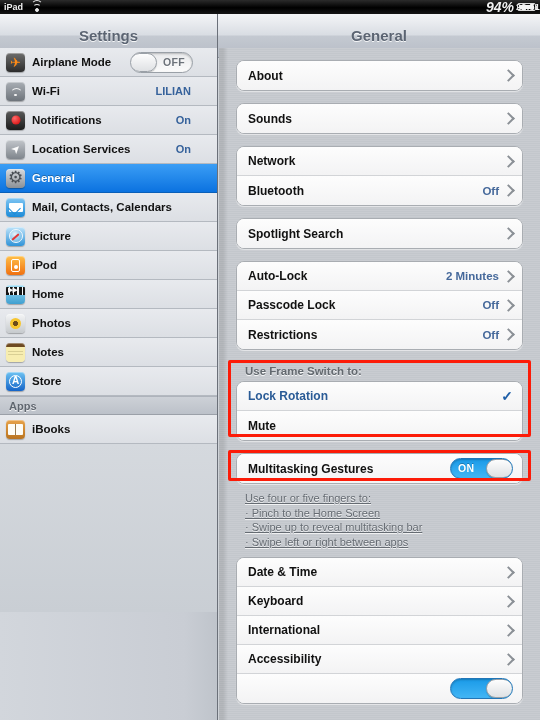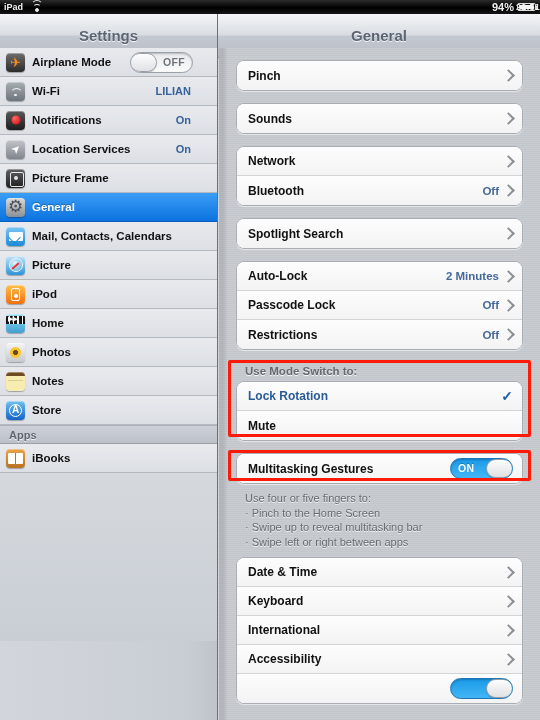--- a/index.html
+++ b/index.html
@@ -21,21 +21,21 @@
     width: 540px; height: 14px;
     background: linear-gradient(to bottom, #2b2b2b 0%, #000 55%, #151515 100%);
     color: #f2f2f2;
     font-size: 9px;
     line-height: 14px;
   }
   .sb-left { position: absolute; left: 4px; top: 0; display: flex; align-items: center; gap: 8px; height: 14px; }
   .sb-center { position: absolute; left: 0; width: 540px; text-align: right; font-weight: bold; letter-spacing: .2px; }
   .sb-right { position: absolute; right: 4px; top: 0; display: flex; align-items: center; gap: 3px; height: 14px; }
   .sb-name { font-weight: bold; font-size: 9px; }
-  .sb-pct { font-weight: bold; font-size: 11px; }
+  .sb-pct { font-weight: bold; font-size: 14px; font-style: italic; }
   .wifi-ico { display: inline-block; width: 11px; height: 9px; position: relative; }
   .wifi-ico i {
     position: absolute; left: 50%; bottom: 0; transform: translateX(-50%);
     border: 1.2px solid #e8e8e8; border-bottom-color: transparent;
     border-left-color: transparent; border-right-color: transparent;
     border-radius: 50%;
   }
   .wifi-ico i:nth-child(1) { width: 10px; height: 10px; bottom: 0px; }
   .wifi-ico i:nth-child(2) { width: 6px;  height: 6px;  bottom: 0px; }
   .wifi-ico i:nth-child(3) { width: 2px;  height: 2px;  bottom: 0px; border-radius: 50%; background: #e8e8e8; border-color: #e8e8e8; }
@@ -316,21 +316,21 @@
     margin-left: auto;
     font-size: 14px; font-weight: bold; color: #1f5fa8;
     line-height: 1;
   }
   .footnote {
     font-size: 11px; color: #656b72; line-height: 14.5px;
     text-shadow: 0 1px 0 rgba(255,255,255,.75);
     padding: 1px 0 8px 9px;
     margin-top: -6px;
   }
-  .footnote div { white-space: nowrap; }
+  .footnote div { white-space: nowrap; text-decoration: underline; }
 
   
   .hl { position: relative; }
   .hl:after {
     content: ""; position: absolute; pointer-events: none;
     border: 3px solid #fc1b08;
     border-radius: 2px;
   }
   #hl-sideswitch:after { left: -8px; right: -8px; top: -2px; bottom: 4px; }
   #hl-multi:after { left: -8px; right: -8px; top: -3px; bottom: 3px; }
@@ -388,24 +388,20 @@
       <span class="sval">On</span>
     </div>
 
     <div class="srow">
       <span class="sicon ic-loc"></span>
       <span class="slabel">Location Services</span>
       <span class="sval">On</span>
     </div>
 
 
-    <div class="srow">
-      <span class="sicon ic-frame"></span>
-      <span class="slabel">Picture Frame</span>
-    </div>
 
     <div class="srow sel">
       <span class="sicon ic-gear"></span>
       <span class="slabel">General</span>
     </div>
 
     <div class="srow">
       <span class="sicon ic-mail"></span>
       <span class="slabel">Mail, Contacts, Calendars</span>
     </div>
@@ -447,21 +443,21 @@
       <span class="slabel">iBooks</span>
     </div>
 
     <div class="sfill" style="height:168px"></div>
   </div>
 
   <div class="pane">
 
     <div class="group">
       <div class="row">
-        <span class="rlabel">Pinch</span>
+        <span class="rlabel">About</span>
         <span class="chev"></span>
       </div>
     </div>
 
     <div class="group">
       <div class="row">
         <span class="rlabel">Sounds</span>
         <span class="chev"></span>
       </div>
     </div>
@@ -497,21 +493,21 @@
         <span class="chev"></span>
       </div>
       <div class="row">
         <span class="rlabel">Restrictions</span>
         <span class="rval">Off</span>
         <span class="chev"></span>
       </div>
     </div>
 
     <div class="hl" id="hl-sideswitch">
-      <div class="grouphdr">Use Mode Switch to:</div>
+      <div class="grouphdr">Use Frame Switch to:</div>
       <div class="group">
         <div class="row">
           <span class="rlabel blue">Lock Rotation</span>
           <span class="check">✓</span>
         </div>
         <div class="row">
           <span class="rlabel">Mute</span>
         </div>
       </div>
     </div>

